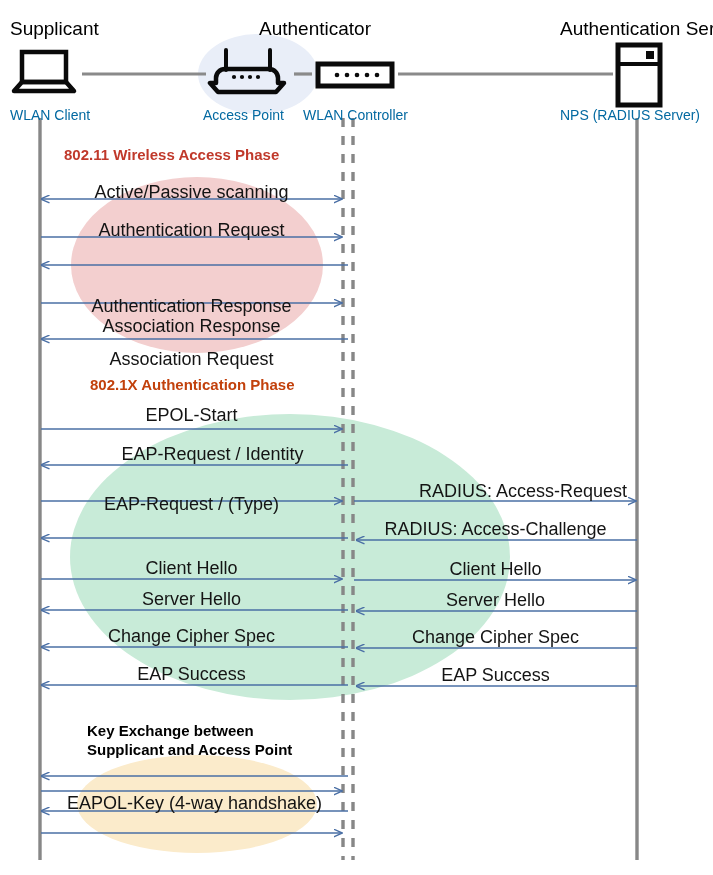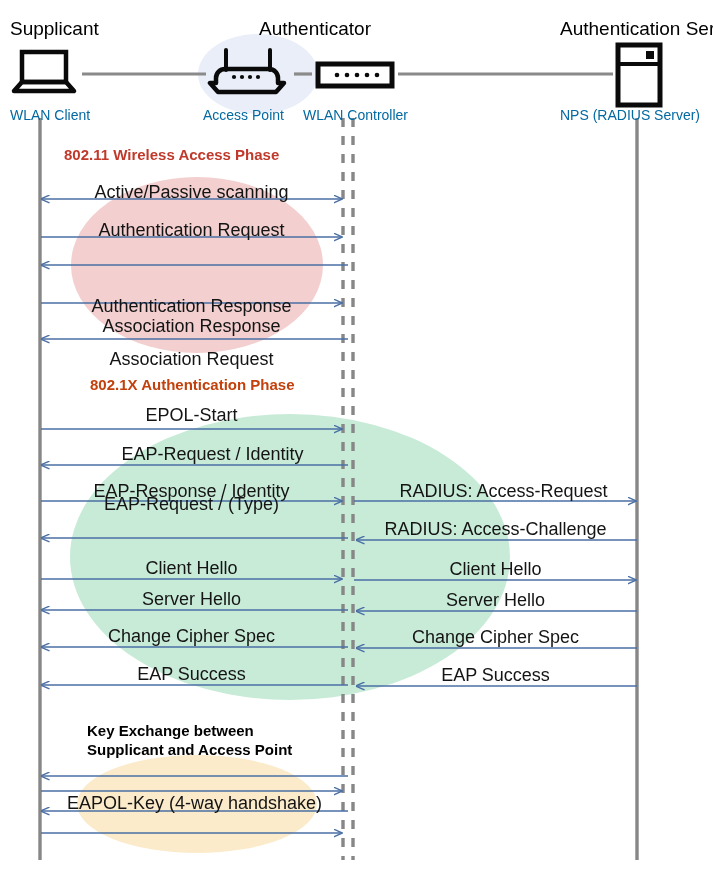--- a/index.html
+++ b/index.html
@@ -143,28 +143,27 @@
   <div class="tl phase-title phase-orange" style="left:87px;top:740px;width:215px;">Supplicant and Access Point</div>
 
   <div class="tl msg" style="left:41px;top:182px;width:301px;">Active/Passive scanning</div>
   <div class="tl msg" style="left:41px;top:220px;width:301px;">Authentication Request</div>
   <div class="tl msg" style="left:41px;top:248px;width:301px;margin-top:48px;">Authentication Response</div>
   <div class="tl msg" style="left:41px;top:304px;width:301px;margin-top:45px;">Association Request</div>
   <div class="tl msg" style="left:41px;top:316px;width:301px;">Association Response</div>
 
   <div class="tl msg" style="left:41px;top:405px;width:301px;">EPOL-Start</div>
   <div class="tl msg" style="left:41px;top:444px;width:301px;padding-left:21px;">EAP-Request / Identity</div>
-  <div class="tl msg" style="left:41px;top:481px;width:301px;">EAP-Response / Identity</div>
   <div class="tl msg" style="left:41px;top:494px;width:301px;">EAP-Request / (Type)</div>
   <div class="tl msg" style="left:41px;top:558px;width:301px;">Client Hello</div>
   <div class="tl msg" style="left:41px;top:589px;width:301px;">Server Hello</div>
   <div class="tl msg" style="left:41px;top:626px;width:301px;">Change Cipher Spec</div>
   <div class="tl msg" style="left:41px;top:664px;width:301px;">EAP Success</div>
 
-  <div class="tl msg" style="left:362px;top:481px;width:283px;">RADIUS: Access-Request</div>
+  <div class="tl msg" style="left:344px;top:481px;width:283px;text-align:right;">RADIUS: Access-Request</div>
   <div class="tl msg" style="left:354px;top:519px;width:283px;">RADIUS: Access-Challenge</div>
   <div class="tl msg" style="left:354px;top:559px;width:283px;">Client Hello</div>
   <div class="tl msg" style="left:354px;top:590px;width:283px;">Server Hello</div>
   <div class="tl msg" style="left:354px;top:627px;width:283px;">Change Cipher Spec</div>
   <div class="tl msg" style="left:354px;top:665px;width:283px;">EAP Success</div>
 
   <div class="tl msg msg-boxed" style="left:41px;top:793px;width:301px;">EAPOL-Key (4-way handshake)</div>
 
 </div>
 

